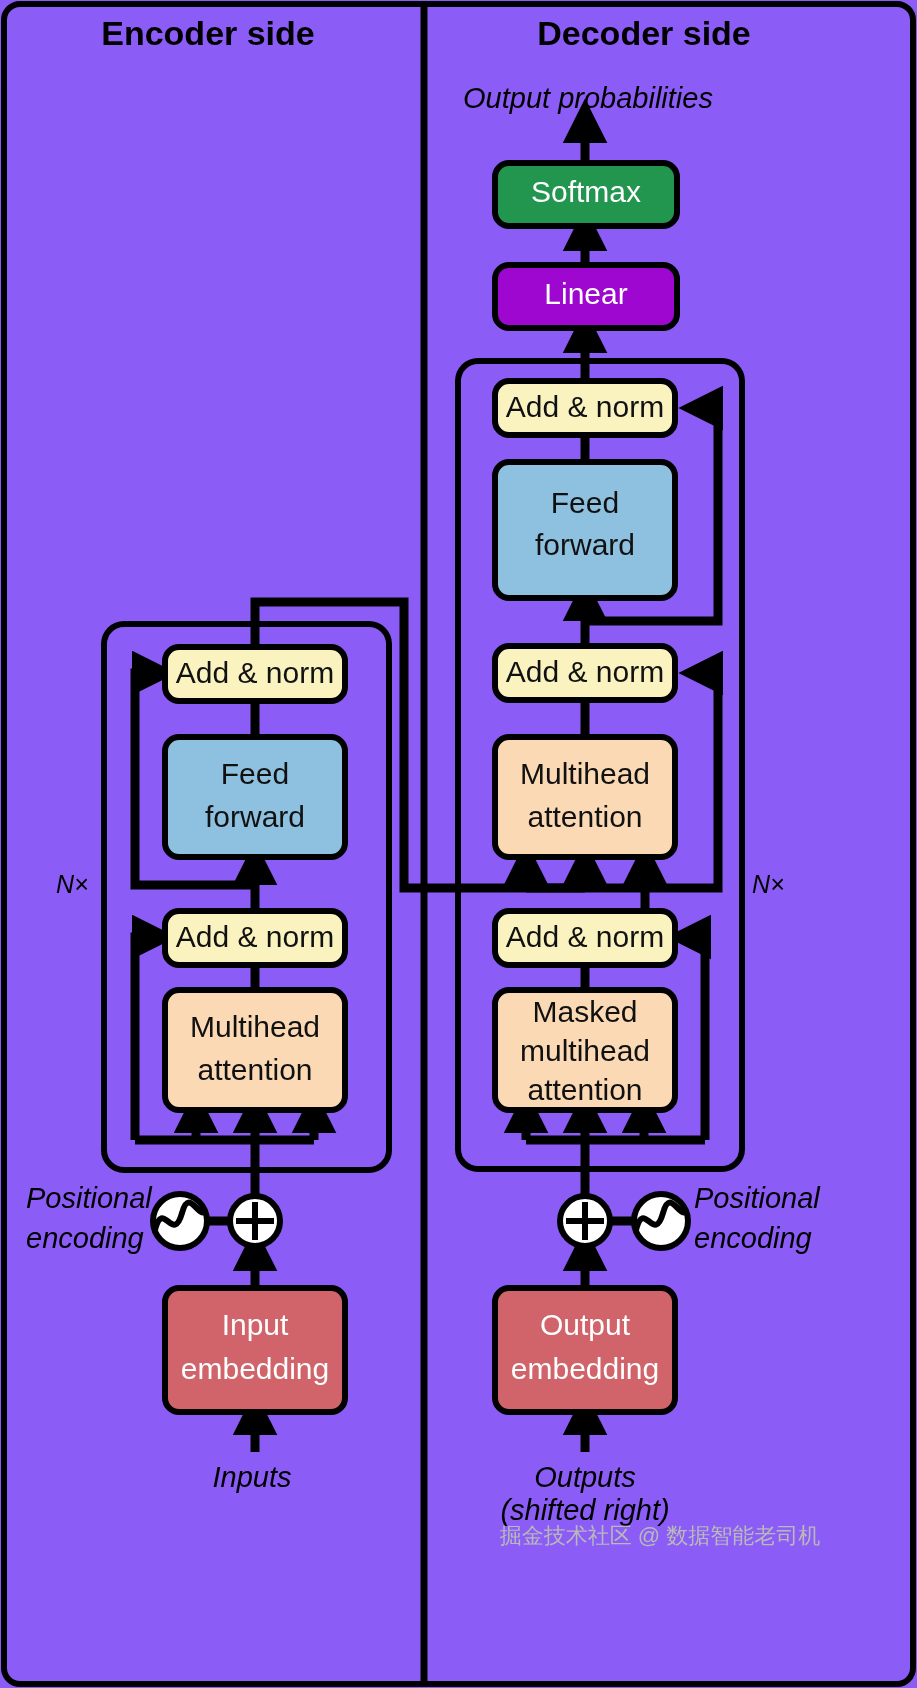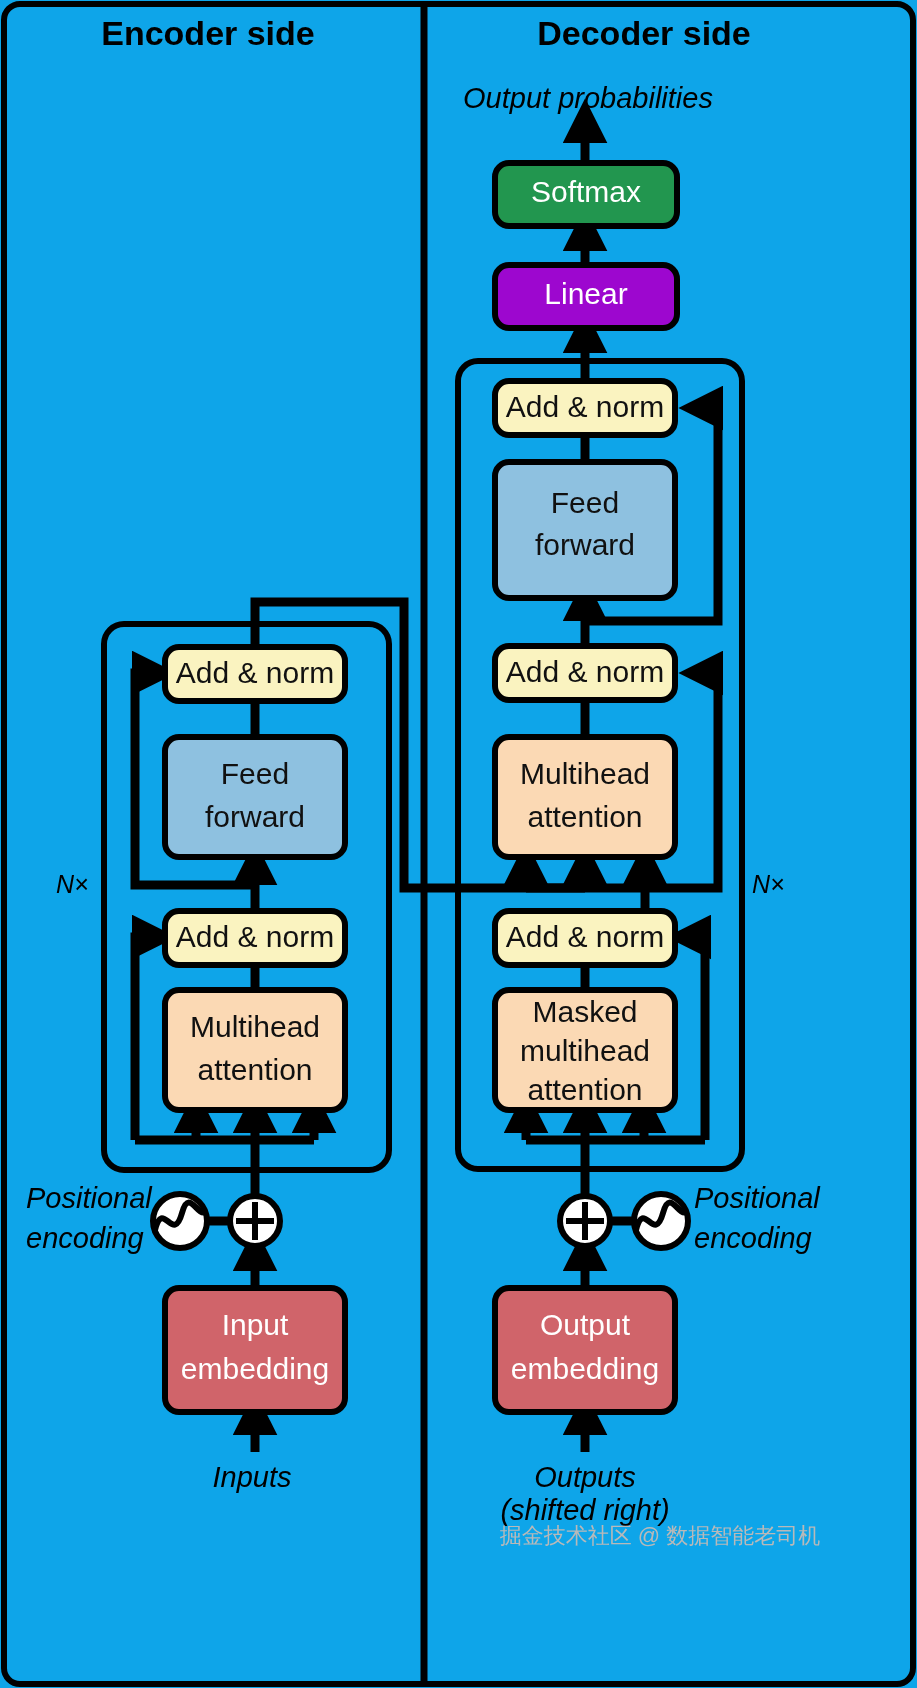--- a/index.html
+++ b/index.html
@@ -1,17 +1,17 @@
 <!DOCTYPE html>
 <html><head>
 <meta charset="utf-8">
 <style>
   html,body{margin:0;padding:0;background:#ffffff;}
   body{font-family:"Liberation Sans", sans-serif;}
-  #page{position:relative;width:917px;height:1688px;overflow:hidden;background:#0ea5e9;}
+  #page{position:relative;width:917px;height:1688px;overflow:hidden;background:#8b5cf6;}
   svg{display:block;}
   .blk-label{font-family:"Liberation Sans", sans-serif;font-size:30px;text-anchor:middle;dominant-baseline:middle;}
   .blk-label.dark{fill:#111111;}
   .blk-label.light{fill:#ffffff;}
   .side-title{font-family:"Liberation Sans", sans-serif;font-size:34px;font-weight:bold;fill:#000;text-anchor:middle;}
   .io-label{font-family:"Liberation Sans", sans-serif;font-size:29px;font-style:italic;fill:#000;text-anchor:middle;}
   .pe-label{font-family:"Liberation Sans", sans-serif;font-size:29px;font-style:italic;fill:#000;}
   .nx-label{font-family:"Liberation Sans", sans-serif;font-size:25px;font-style:italic;fill:#000;}
   .wm{font-family:"Liberation Sans", sans-serif;font-size:22px;fill:#b9b9b9;text-anchor:middle;}
   .frame{fill:none;stroke:#000;stroke-width:6;}

